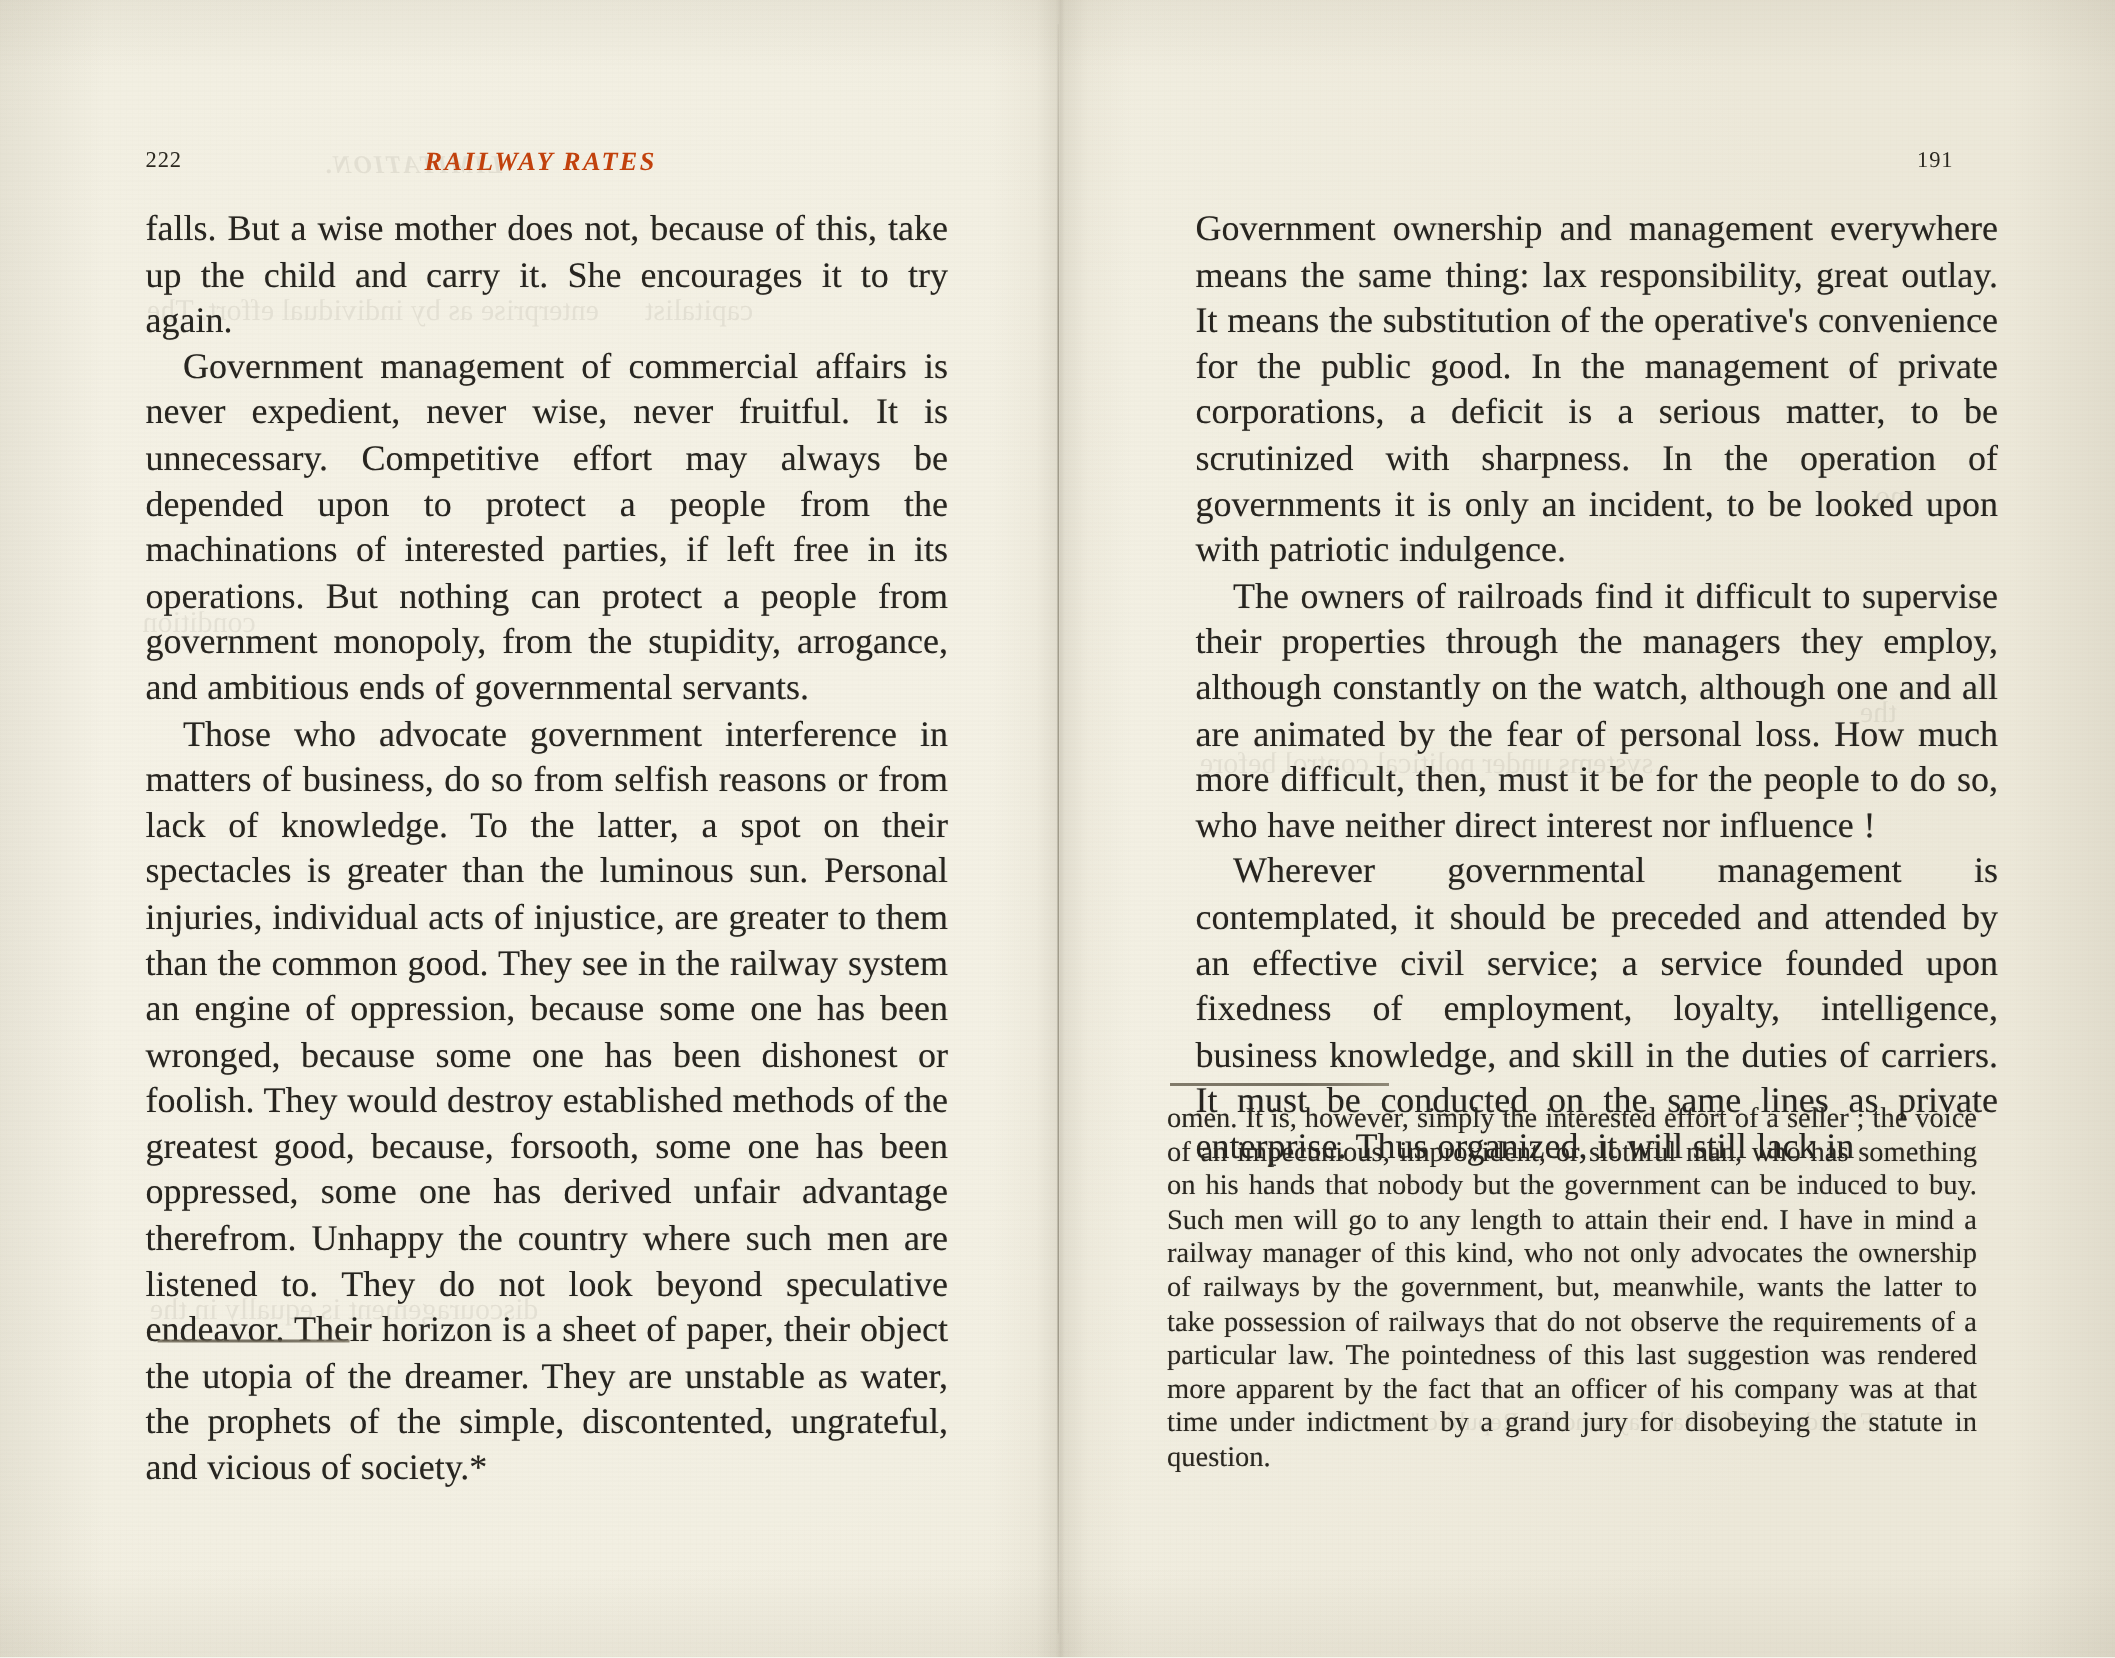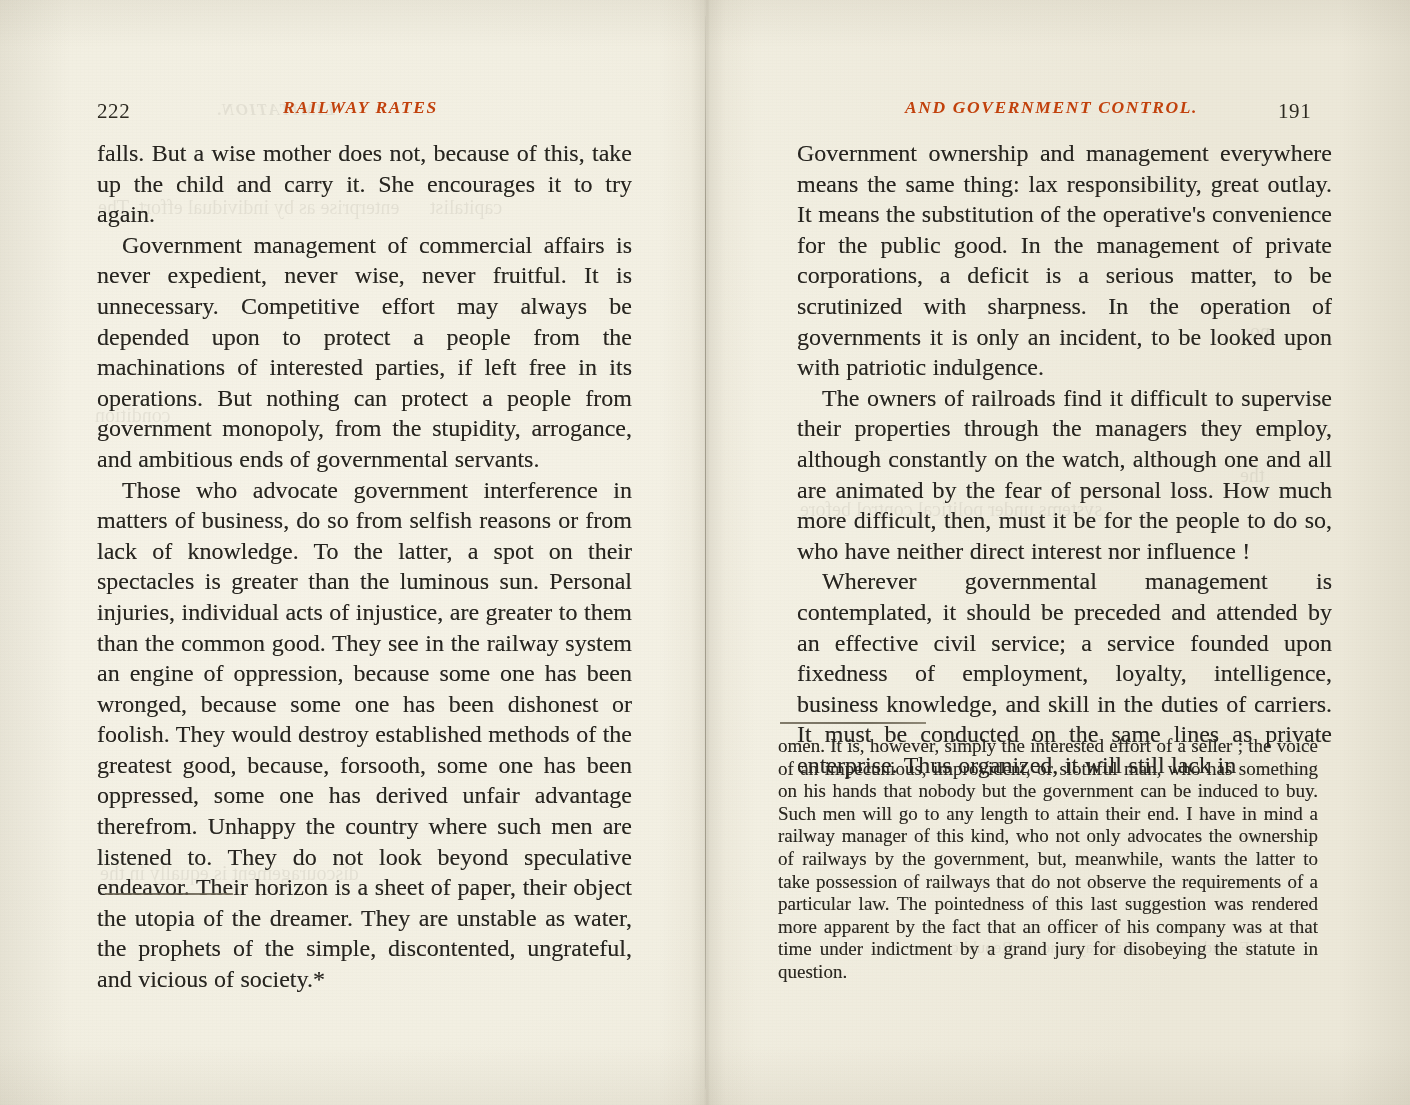--- a/index.html
+++ b/index.html
@@ -109,21 +109,21 @@
     font-style: italic;
     font-weight: 700;
     font-size: 17.5px;
     letter-spacing: 1.6px;
     color: #c2410c;
     white-space: nowrap;
   }
   .folio {
     position: absolute;
     top: 99px;
-    font-size: 21px;
+    font-size: 15px;
     letter-spacing: .6px;
     color: #2b2820;
   }
 
   .col {
     position: absolute;
     width: 535px;
     font-size: 24px;
     line-height: 30.6px;
     text-align: justify;
@@ -197,21 +197,20 @@
       <p>Government management of commercial affairs is never expedient, never wise, never fruitful. It is unnecessary. Competitive effort may always be depended upon to protect a people from the machinations of interested parties, if left free in its operations. But nothing can protect a people from government monopoly, from the stupidity, arrogance, and ambitious ends of governmental servants.</p>
       <p>Those who advocate government interference in matters of business, do so from selfish reasons or from lack of knowledge. To the latter, a spot on their spectacles is greater than the luminous sun. Personal injuries, individual acts of injustice, are greater to them than the common good. They see in the railway system an engine of oppression, because some one has been wronged, because some one has been dishonest or foolish. They would destroy established methods of the greatest good, because, forsooth, some one has been oppressed, some one has derived unfair advantage therefrom. Unhappy the country where such men are listened to. They do not look beyond speculative endeavor. Their horizon is a sheet of paper, their object the utopia of the dreamer. They are unstable as water, the prophets of the simple, discontented, ungrateful, and vicious of society.*</p>
     </div>
 
     <div class="fn-rule left"></div>
 
   </div>
 
   <div class="page page-right">
 
-    <div class="running-head" style="left:200px;">AND GOVERNMENT CONTROL.</div>
 
     <div class="folio" style="left:573px;">191</div>
   </div>
 
   <div class="col right ink-soft">
     <p class="noindent">Government ownership and management everywhere means the same thing: lax responsibility, great outlay. It means the substitution of the operative's convenience for the public good. In the management of private corporations, a deficit is a serious matter, to be scrutinized with sharpness. In the operation of governments it is only an incident, to be looked upon with patriotic indulgence.</p>
     <p>The owners of railroads find it difficult to supervise their properties through the managers they employ, although constantly on the watch, although one and all are animated by the fear of personal loss. How much more difficult, then, must it be for the people to do so, who have neither direct interest nor influence !</p>
     <p>Wherever governmental management is contemplated, it should be preceded and attended by an effective civil service; a service founded upon fixedness of employment, loyalty, intelligence, business knowledge, and skill in the duties of carriers. It must be conducted on the same lines as private enterprise. Thus organized, it will still lack in</p>
   </div>
 

